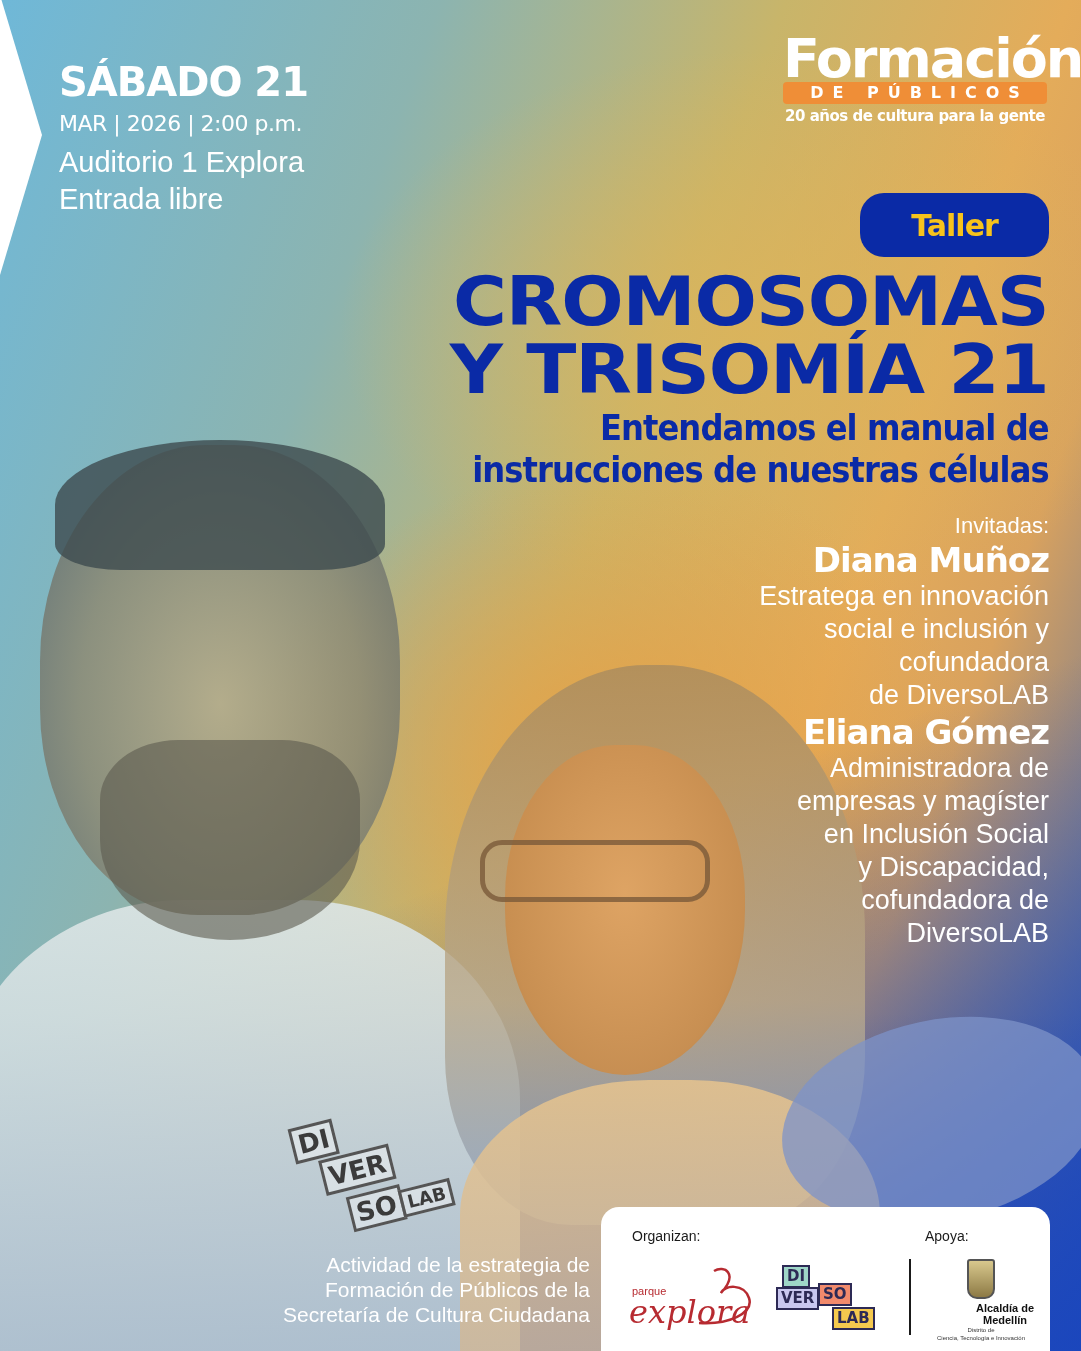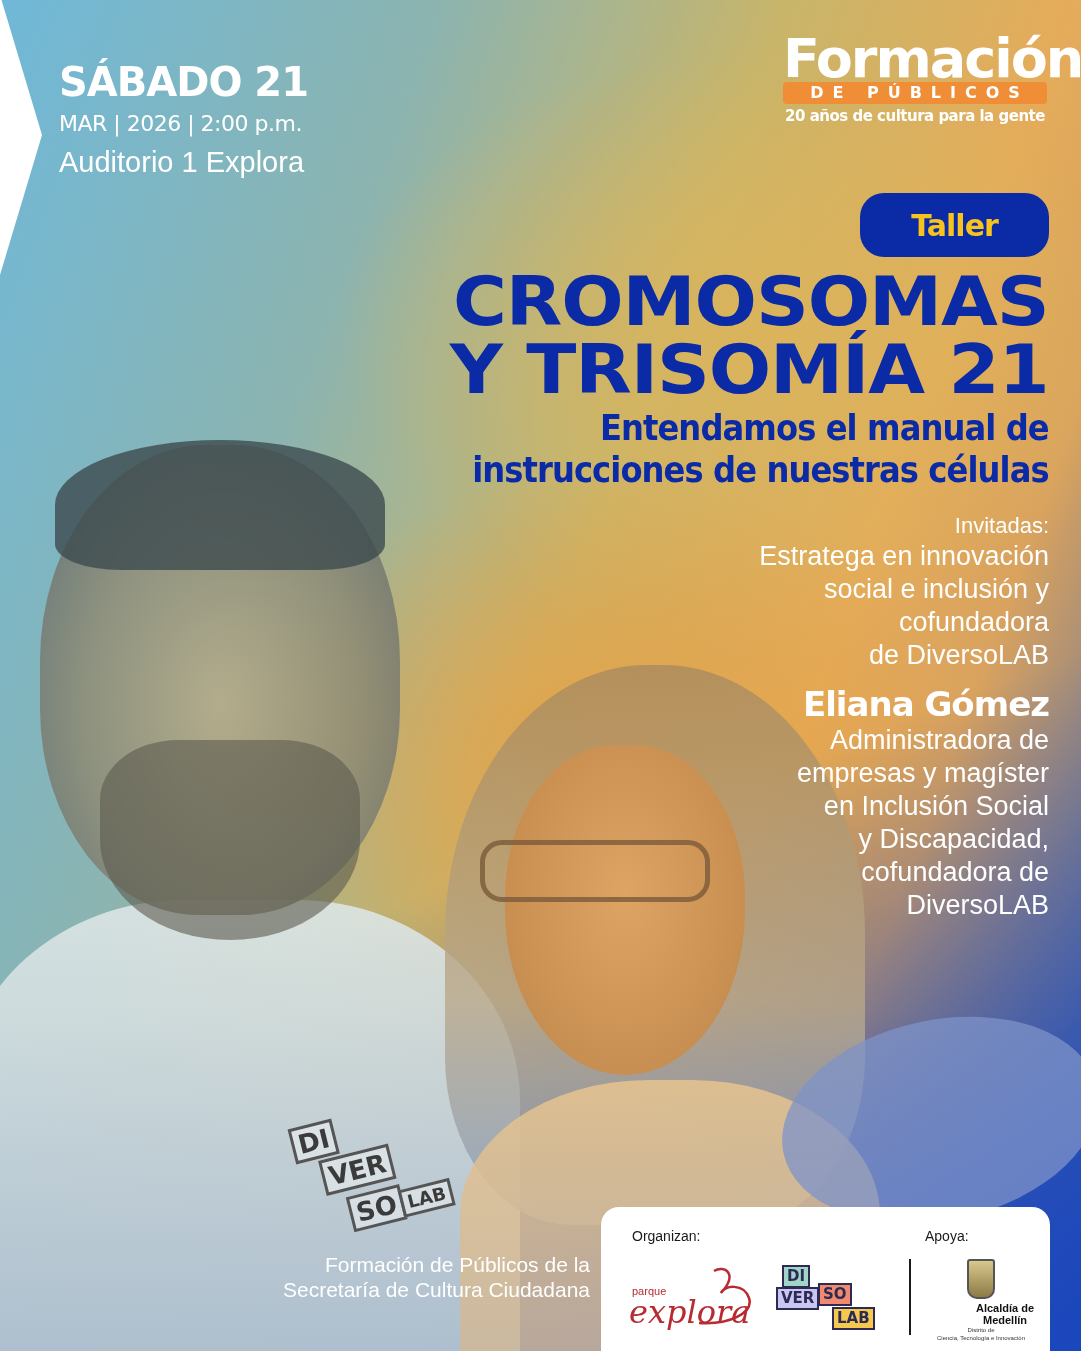--- a/index.html
+++ b/index.html
@@ -91,21 +91,21 @@
   .title { position: absolute; right: 32px; top: 268px; text-align: right; color: #0a2aa6;
     font-family: "DejaVu Sans", sans-serif; font-weight: bold; }
   .title-line { font-size: 68px; line-height: 68px; letter-spacing: -1px; transform: scaleX(1.08); transform-origin: right; }
   .subtitle { position: absolute; right: 32px; top: 407px; text-align: right; color: #0a2aa6;
     font-family: "DejaVu Sans", sans-serif; font-weight: bold; font-size: 35px; line-height: 42px; letter-spacing: -1px; transform: scaleX(0.92); transform-origin: right; }
 
   .guests { position: absolute; right: 32px; top: 512px; text-align: right; color: #ffffff; }
   .guests-label { font-family: "Liberation Sans", sans-serif; font-size: 22px; line-height: 28px; }
   .guest-name { font-family: "DejaVu Sans", sans-serif; font-weight: bold; font-size: 34px; line-height: 40px; letter-spacing: -1px; }
   .guest-desc { font-family: "Liberation Sans", sans-serif; font-size: 27px; line-height: 33px; }
-  .guest + .guest { margin-top: 12px; }
+  .guest + .guest { }
 
   .footer-note { position: absolute; left: 240px; width: 350px; top: 1252px; text-align: right; color: #ffffff;
     font-family: "Liberation Sans", sans-serif; font-size: 21px; line-height: 25px; }
 
   .partners { position: absolute; left: 601px; top: 1207px; width: 449px; height: 160px; background: #ffffff;
     border-radius: 18px 18px 0 0; z-index: 6; }
   .partners-label { position: absolute; font-family: "Liberation Sans", sans-serif; font-size: 14px; color: #1a1a1a; top: 21px; }
   .lbl-org { left: 31px; }
   .lbl-sup { left: 324px; }
   .divider { position: absolute; left: 308px; top: 52px; width: 2px; height: 76px; background: #1a1a1a; }
@@ -140,20 +140,21 @@
     <span style="left:22px;top:38px">VER</span>
     <span style="left:40px;top:80px">SO</span>
     <span style="left:92px;top:86px;font-size:18px">LAB</span>
   </div>
 
   <div class="content">
     <div class="date-block">
       <div class="date-day">SÁBADO 21</div>
       <div class="date-line">MAR | 2026 | 2:00 p.m.</div>
       <div class="date-venue">Auditorio 1 Explora</div>
+      <div class="date-entry">Entrada libre</div>
     </div>
 
     <div class="logo">
       <div class="logo-title">Formación</div>
       <div class="logo-band">DE PÚBLICOS</div>
       <div class="logo-tag">20 años de cultura para la gente</div>
     </div>
 
     <div class="pill">Taller</div>
 
@@ -162,37 +163,39 @@
       <div class="title-line">Y TRISOMÍA 21</div>
     </div>
     <div class="subtitle">
       <div>Entendamos el manual de</div>
       <div>instrucciones de nuestras células</div>
     </div>
 
     <div class="guests">
       <div class="guests-label">Invitadas:</div>
       <div class="guest">
+        <div class="guest-name">Diana Muñoz</div>
         <div class="guest-desc">Estratega en innovación</div>
         <div class="guest-desc">social e inclusión y</div>
         <div class="guest-desc">cofundadora</div>
         <div class="guest-desc">de DiversoLAB</div>
       </div>
       <div class="guest">
         <div class="guest-name">Eliana Gómez</div>
         <div class="guest-desc">Administradora de</div>
         <div class="guest-desc">empresas y magíster</div>
         <div class="guest-desc">en Inclusión Social</div>
         <div class="guest-desc">y Discapacidad,</div>
         <div class="guest-desc">cofundadora de</div>
         <div class="guest-desc">DiversoLAB</div>
       </div>
     </div>
 
     <div class="footer-note">
+      <div>Actividad de la estrategia de</div>
       <div>Formación de Públicos de la</div>
       <div>Secretaría de Cultura Ciudadana</div>
     </div>
   </div>
 
   <div class="partners">
     <div class="partners-label lbl-org">Organizan:</div>
     <div class="partners-label lbl-sup">Apoya:</div>
 
     <div class="explora">

